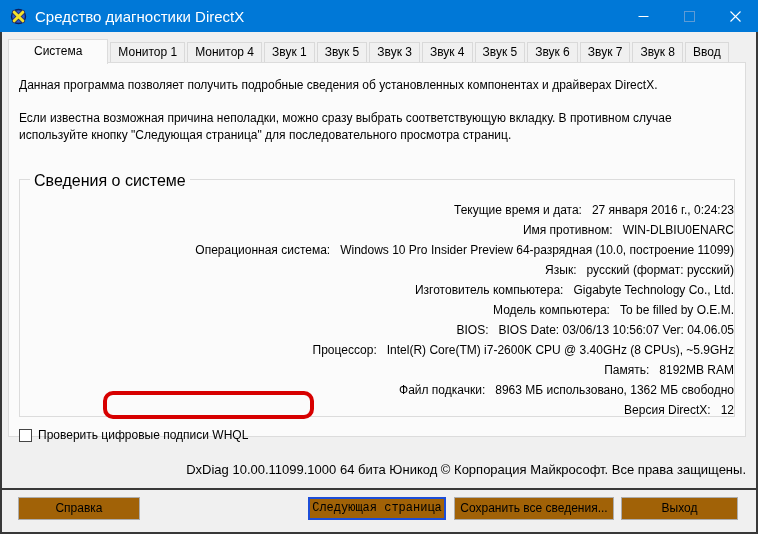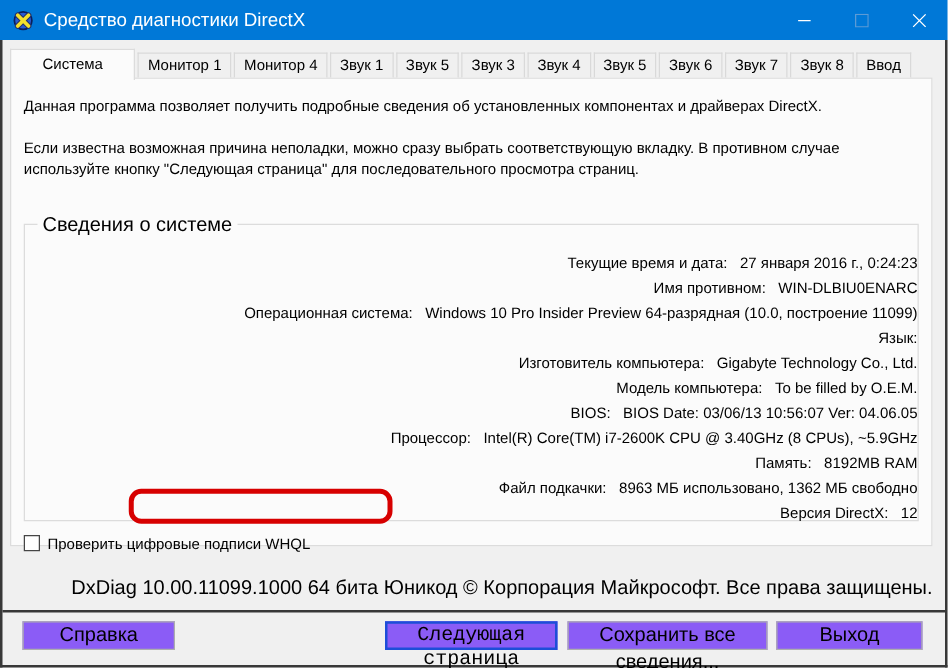--- a/index.html
+++ b/index.html
@@ -41,30 +41,30 @@
   .group-title { position:absolute; top:-8px; left:10px; background:#fbfbfb;
     padding:0 4px; font-size:16px; }
   .rows { position:absolute; left:0; right:0; top:20px; }
   .field-row { display:flex; height:20px; align-items:center;justify-content:flex-end; }
   .field-label { width:288px; flex:none; text-align:right; white-space:nowrap; }
   .field-value { margin-left:10px; white-space:nowrap; }
   .dx-highlight { position:absolute; left:83px; top:211px; width:211px; height:28px;
     border:4px solid #d70000; border-radius:10px; pointer-events:none; }
 
   
-  .check-row { position:absolute; left:10px; top:365px; display:flex; }
+  .check-row { position:absolute; left:10px; top:365px; display:flex; align-items:center; }
   .checkbox { width:13px; height:13px; background:#ffffff; border:1px solid #454545; flex:none; }
   .check-label { margin-left:6px; }
 
   
-  .version-line { position:absolute; right:10px; top:430px; font-size:16px;
+  .version-line { position:absolute; right:10px; top:430px; font-size:13px;
     color:#000; white-space:nowrap;margin-left:10px; }
   .divider { position:absolute; left:0; right:0; top:456px; height:2px; background:#383838; }
-  .btn { position:absolute; top:465px; height:23px; background:#8b5cf6;
-    border:1px solid #adadad; font-size:16px; color:#000; text-align:center;
+  .btn { position:absolute; top:465px; height:23px; background:#a16207;
+    border:1px solid #adadad; font-size:12px; color:#000; text-align:center;
     line-height:21px; font-family:inherit; }
   .btn.default { border:2px solid #1d4ed8; line-height:19px;font-family:Liberation Mono, monospace; }
   .btn-help { left:16px; width:122px; }
   .btn-next { left:306px; width:138px; }
   .btn-save { left:452px; width:160px; }
   .btn-exit { left:619px; width:117px; }
 </style>
 </head>
 <body>
 
@@ -127,20 +127,21 @@
           <div class="field-row">
             <div class="field-label">Имя противном:</div>
             <div class="field-value">WIN-DLBIU0ENARC</div>
           </div>
           <div class="field-row">
             <div class="field-label">Операционная система:</div>
             <div class="field-value">Windows 10 Pro Insider Preview 64-разрядная (10.0, построение 11099)</div>
           </div>
           <div class="field-row">
             <div class="field-label">Язык:</div>
+            <div class="field-value">русский (формат: русский)</div>
           </div>
           <div class="field-row">
             <div class="field-label">Изготовитель компьютера:</div>
             <div class="field-value">Gigabyte Technology Co., Ltd.</div>
           </div>
           <div class="field-row">
             <div class="field-label">Модель компьютера:</div>
             <div class="field-value">To be filled by O.E.M.</div>
           </div>
           <div class="field-row">

